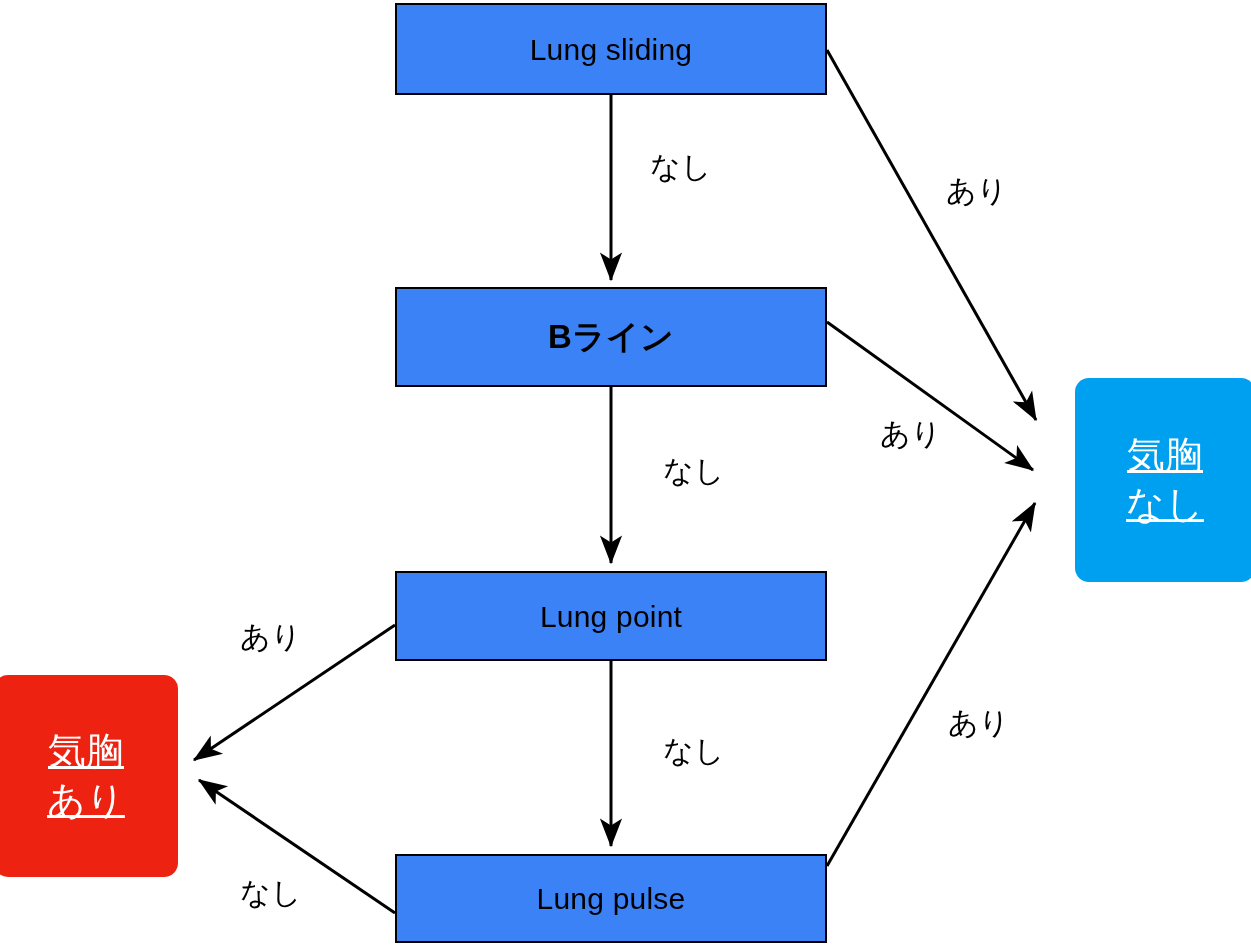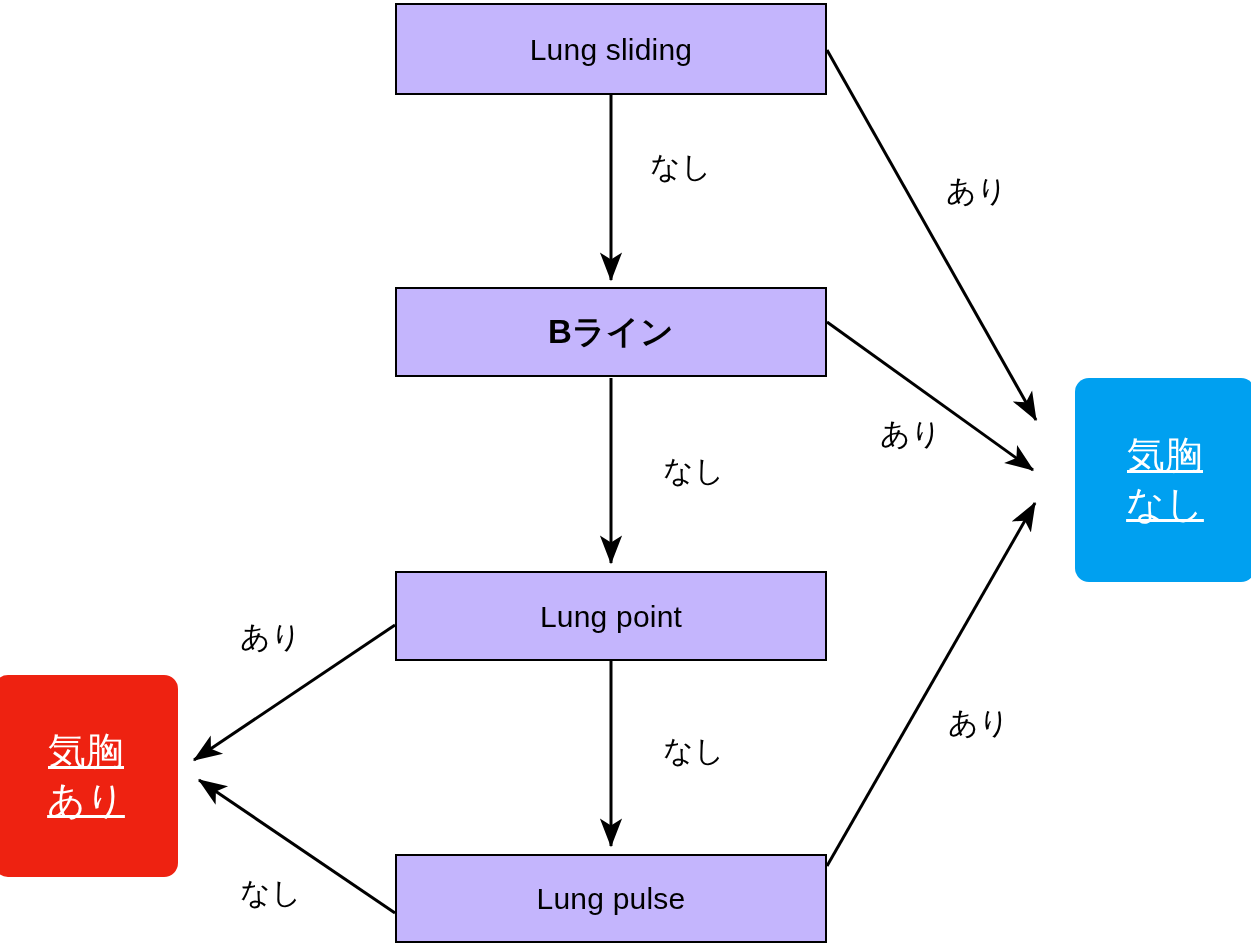--- a/index.html
+++ b/index.html
@@ -18,21 +18,21 @@
   #edges {
     position: absolute;
     left: 0;
     top: 0;
     width: 1251px;
     height: 945px;
   }
   .node-box {
     position: absolute;
     box-sizing: border-box;
-    background: #c4b5fd;
+    background: #3b82f6;
     border: 2px solid #000000;
     display: flex;
     align-items: center;
     justify-content: center;
     color: #000000;
     font-size: 30px;
     line-height: 1.1;
     letter-spacing: 0.2px;
   }
   .node-box.jp {
@@ -87,21 +87,21 @@
 
     <line x1="395" y1="913" x2="199" y2="780" stroke="#000000" stroke-width="3" marker-end="url(#ah)"></line>
 
     <line x1="827" y1="866" x2="1035" y2="503" stroke="#000000" stroke-width="3" marker-end="url(#ah)"></line>
   </svg>
 
   <div class="node-box" style="left:395px; top:3px; width:432px; height:92px;">
     <span>Lung sliding</span>
   </div>
 
-  <div class="node-box jp" style="left:395px; top:287px; width:432px; height:90px;">
+  <div class="node-box jp" style="left:395px; top:287px; width:432px; height:100px;">
     <span>Bライン</span>
   </div>
 
   <div class="node-box" style="left:395px; top:854px; width:432px; height:89px;">
     <span>Lung pulse</span>
   </div>
 
   <div class="node-box" style="left:395px; top:571px; width:432px; height:90px;">
     <span>Lung point</span>
   </div>

